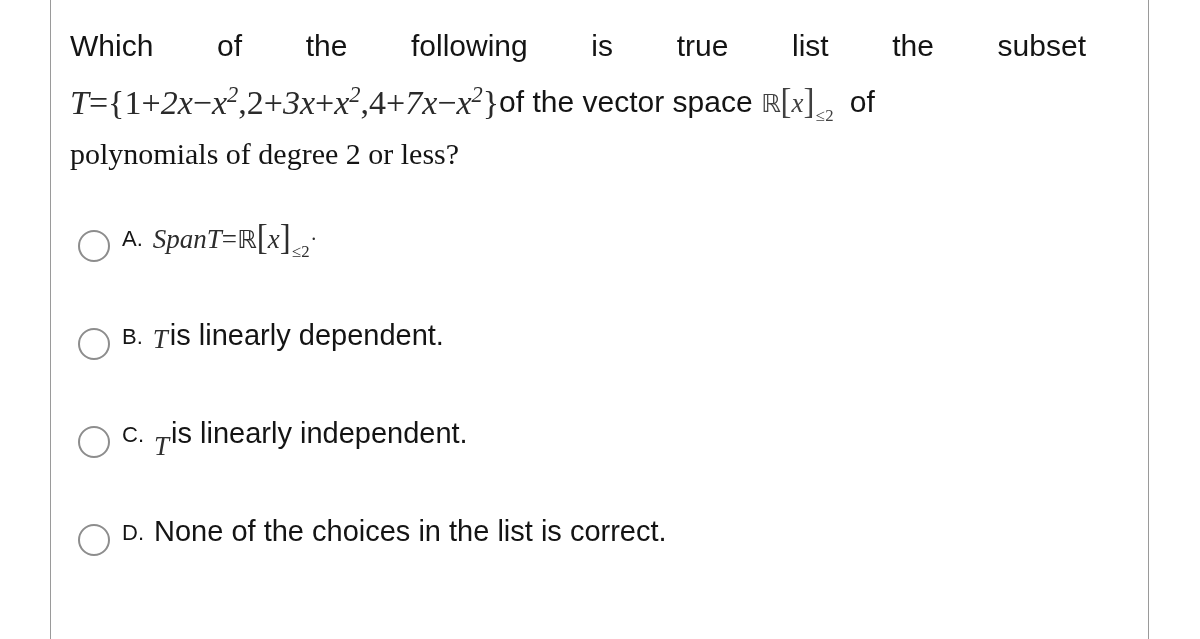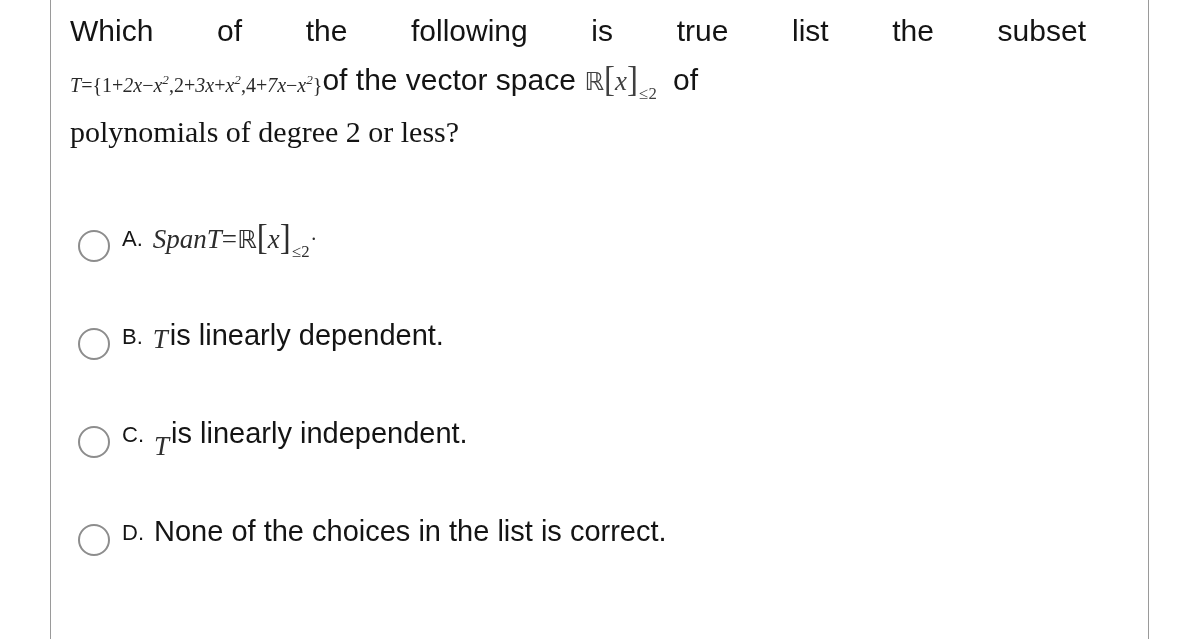--- a/index.html
+++ b/index.html
@@ -32,39 +32,39 @@
     left: 70px;
     top: 0;
     width: 1020px;
     height: 639px;
   }
 
   
   .stem {
     font-size: 30px;
     line-height: 47px;
-    padding-top: 7px;
+    padding-top: 22px;
     color: #141414;
   }
   .stem-line1 {
     display: flex;
     justify-content: space-between;
     width: 1016px;
   }
   .stem-line2 {
     display: block;
     white-space: nowrap;
   }
   .stem-line3 { display: block; font-family: Liberation Serif, serif; }
 
   
   .math {
     font-family: "Liberation Serif", serif;
     font-style: italic;
-    font-size: 20px;
+    font-size: 34px;
     color: #2a2a2a;
     white-space: nowrap;
   }
   .math .up { font-style: normal; }
   .sup {
     font-size: 0.66em;
     vertical-align: super;
     font-style: italic;
   }
   .sub-le {

